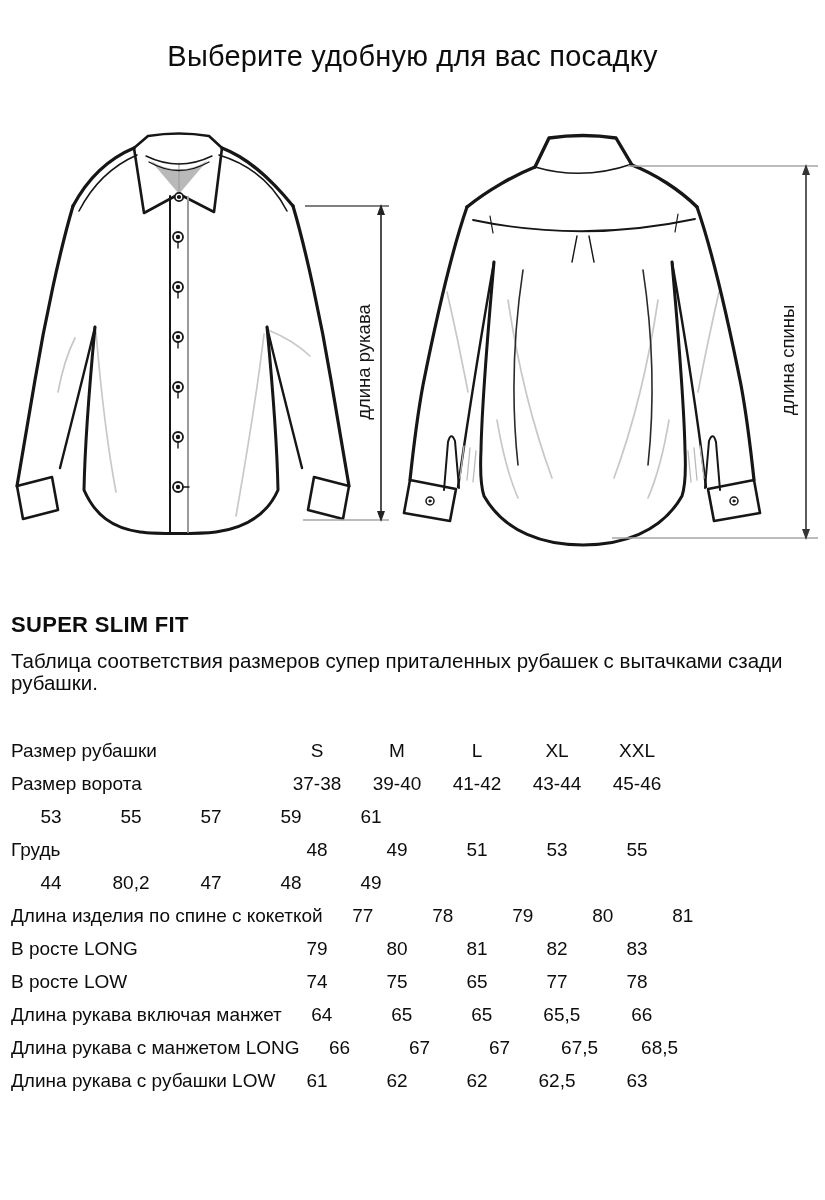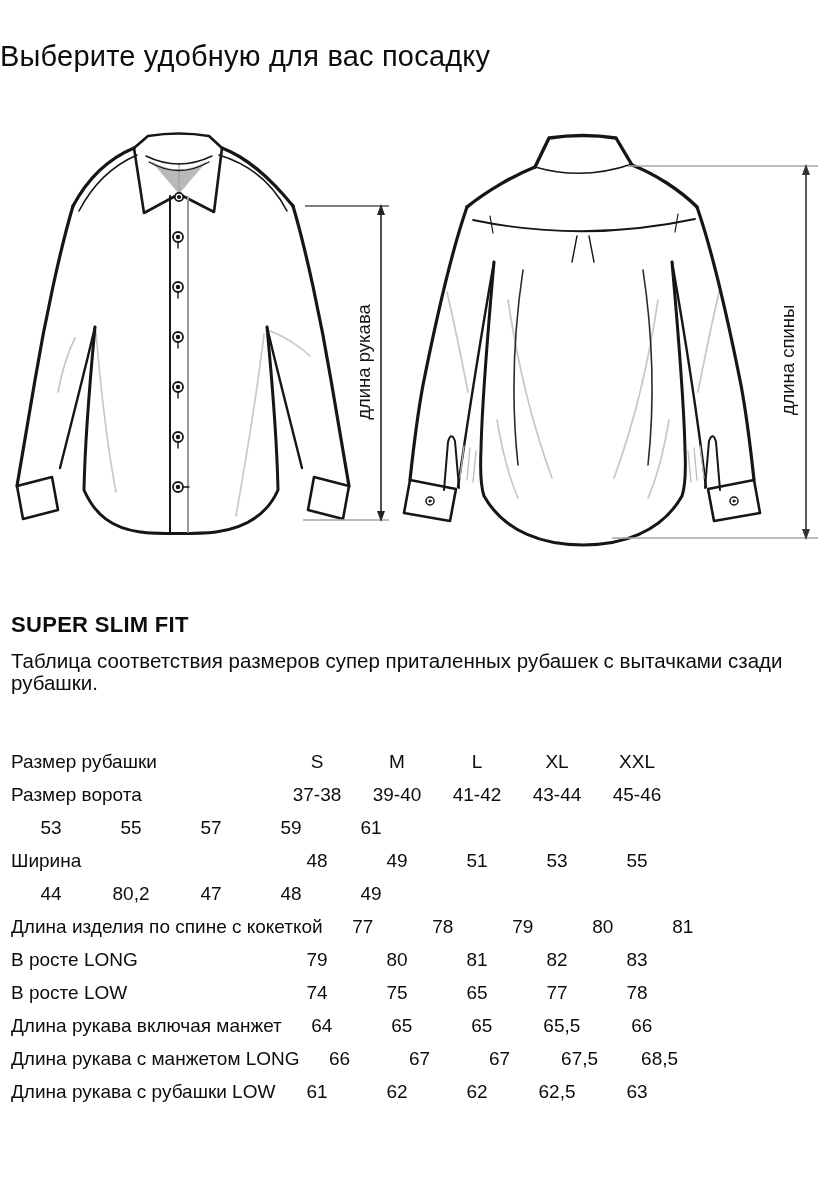--- a/index.html
+++ b/index.html
@@ -1,37 +1,37 @@
 <!DOCTYPE html>
 <html><head>
 <meta charset="utf-8">
 <style>
   html,body{margin:0;padding:0;background:#ffffff;}
   body{width:825px;height:1200px;font-family:"Liberation Sans",sans-serif;color:#111;}
   .page{position:relative;width:825px;height:1200px;background:#fff;overflow:hidden;}
 
   .title{
     position:absolute;top:40px;left:0;width:825px;
-    font-size:29px;font-weight:400;letter-spacing:.2px;color:#0d0d0d;
+    text-align:center;font-size:29px;font-weight:400;letter-spacing:.2px;color:#0d0d0d;
   }
 
   svg.diagram{position:absolute;top:0;left:0;width:825px;height:600px;}
   svg.diagram text{font-family:"Liberation Sans",sans-serif;font-size:18.5px;fill:#161616;}
 
   .heading{
     position:absolute;top:612px;left:11px;
     font-size:22px;font-weight:700;letter-spacing:.3px;color:#0d0d0d;
   }
   .desc{
     position:absolute;top:650px;left:11px;width:792px;
     font-size:20.5px;line-height:22px;color:#0d0d0d;
   }
 
   .size-table{position:absolute;top:740px;left:11px;width:680px;}
-  .t-row{display:flex;align-items:flex-end;height:33px;}
+  .t-row{display:flex;align-items:flex-start;height:33px;}
   .t-label{flex:0 0 266px;font-size:19px;white-space:nowrap;color:#0d0d0d;}
   .t-cell{flex:0 0 80px;text-align:center;font-size:19px;color:#0d0d0d;}
 </style>
 </head>
 <body>
 
 <div class="page">
 
   <div class="title">Выберите удобную для вас посадку</div>
 
@@ -192,21 +192,21 @@
       <div class="t-cell">45-46</div>
     </div>
     <div class="t-row">
       <div class="t-cell">53</div>
       <div class="t-cell">55</div>
       <div class="t-cell">57</div>
       <div class="t-cell">59</div>
       <div class="t-cell">61</div>
     </div>
     <div class="t-row">
-      <div class="t-label">Ширина</div>
+      <div class="t-label">Грудь</div>
       <div class="t-cell">48</div>
       <div class="t-cell">49</div>
       <div class="t-cell">51</div>
       <div class="t-cell">53</div>
       <div class="t-cell">55</div>
     </div>
     <div class="t-row">
       <div class="t-cell">44</div>
       <div class="t-cell">80,2</div>
       <div class="t-cell">47</div>

